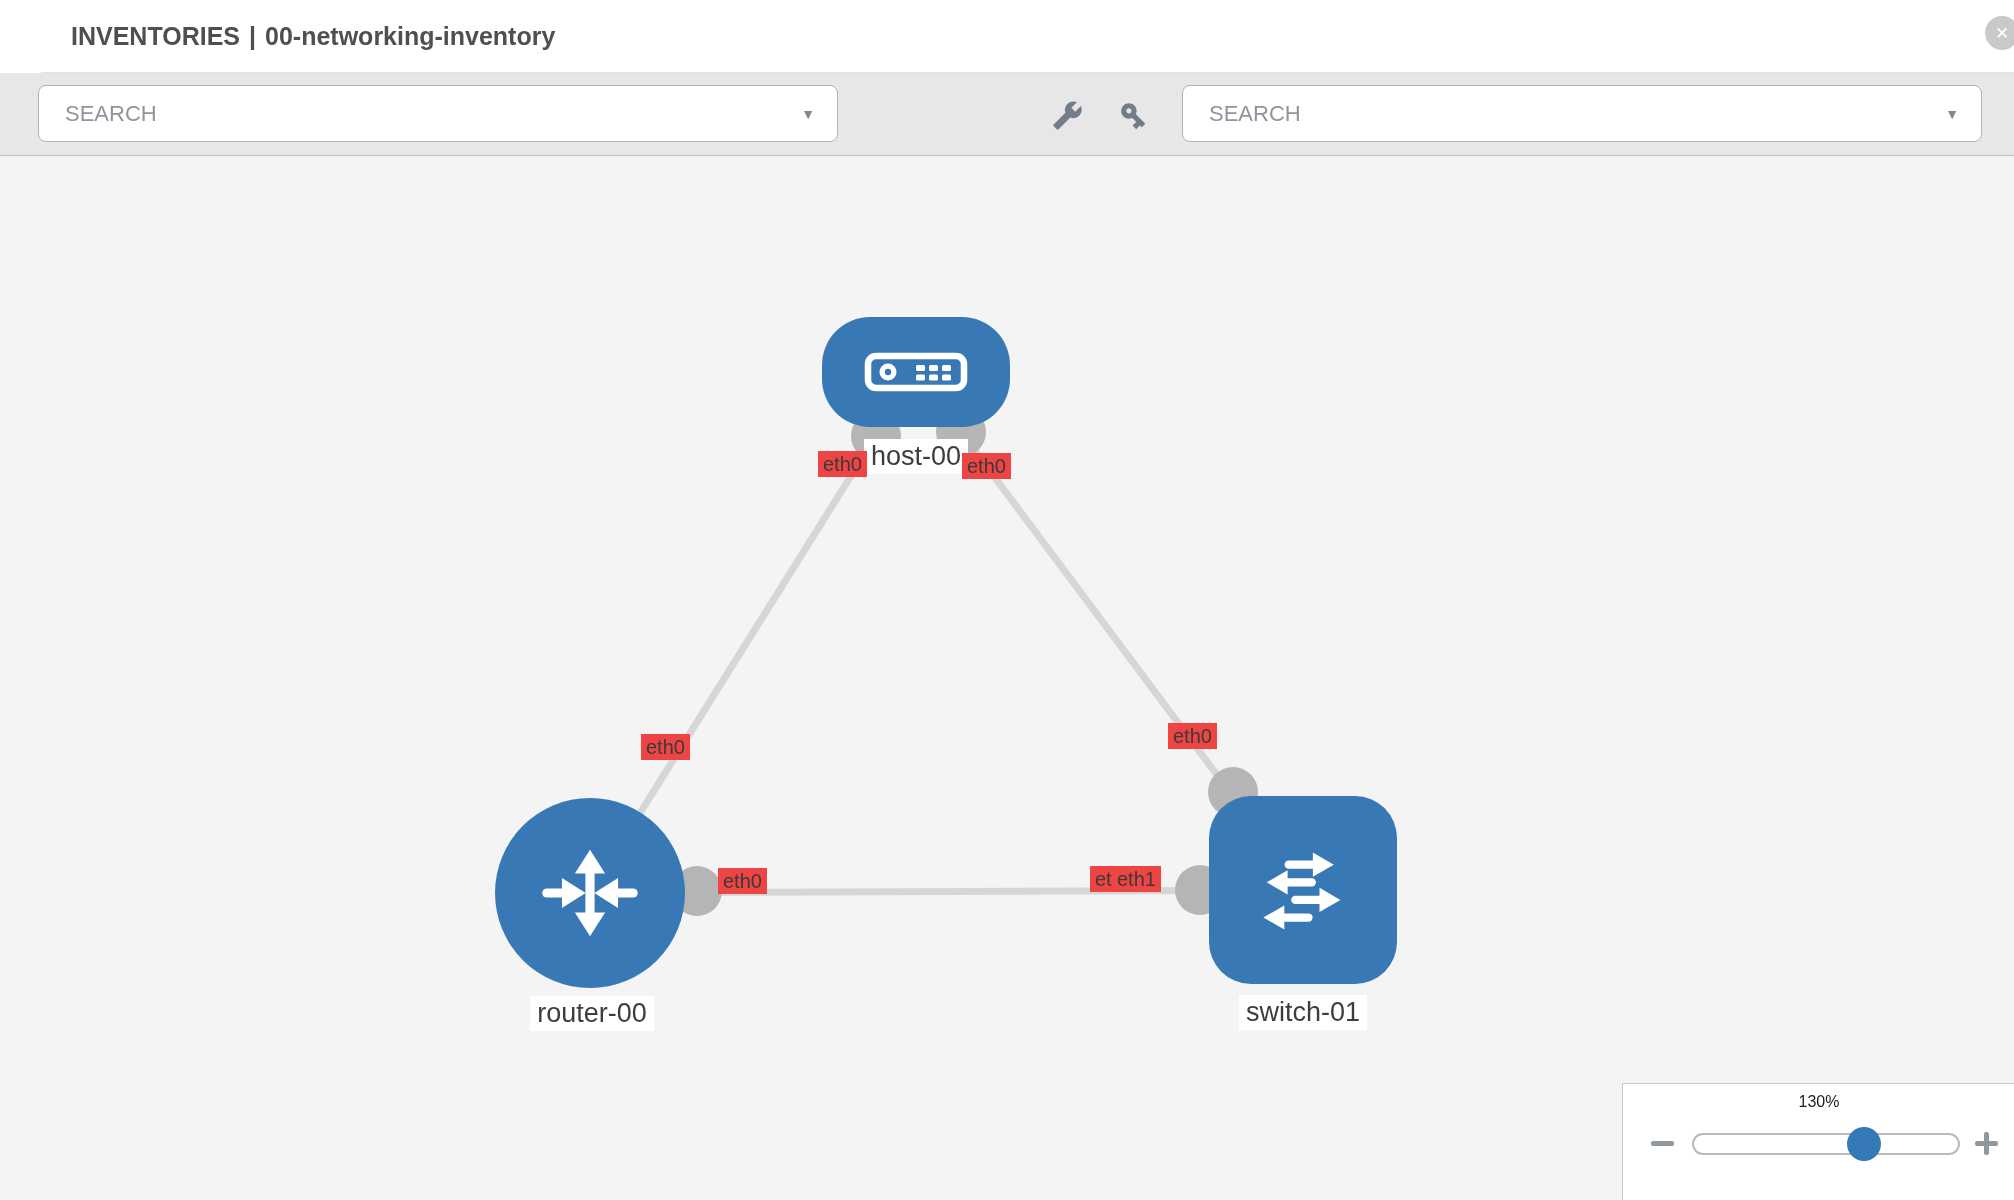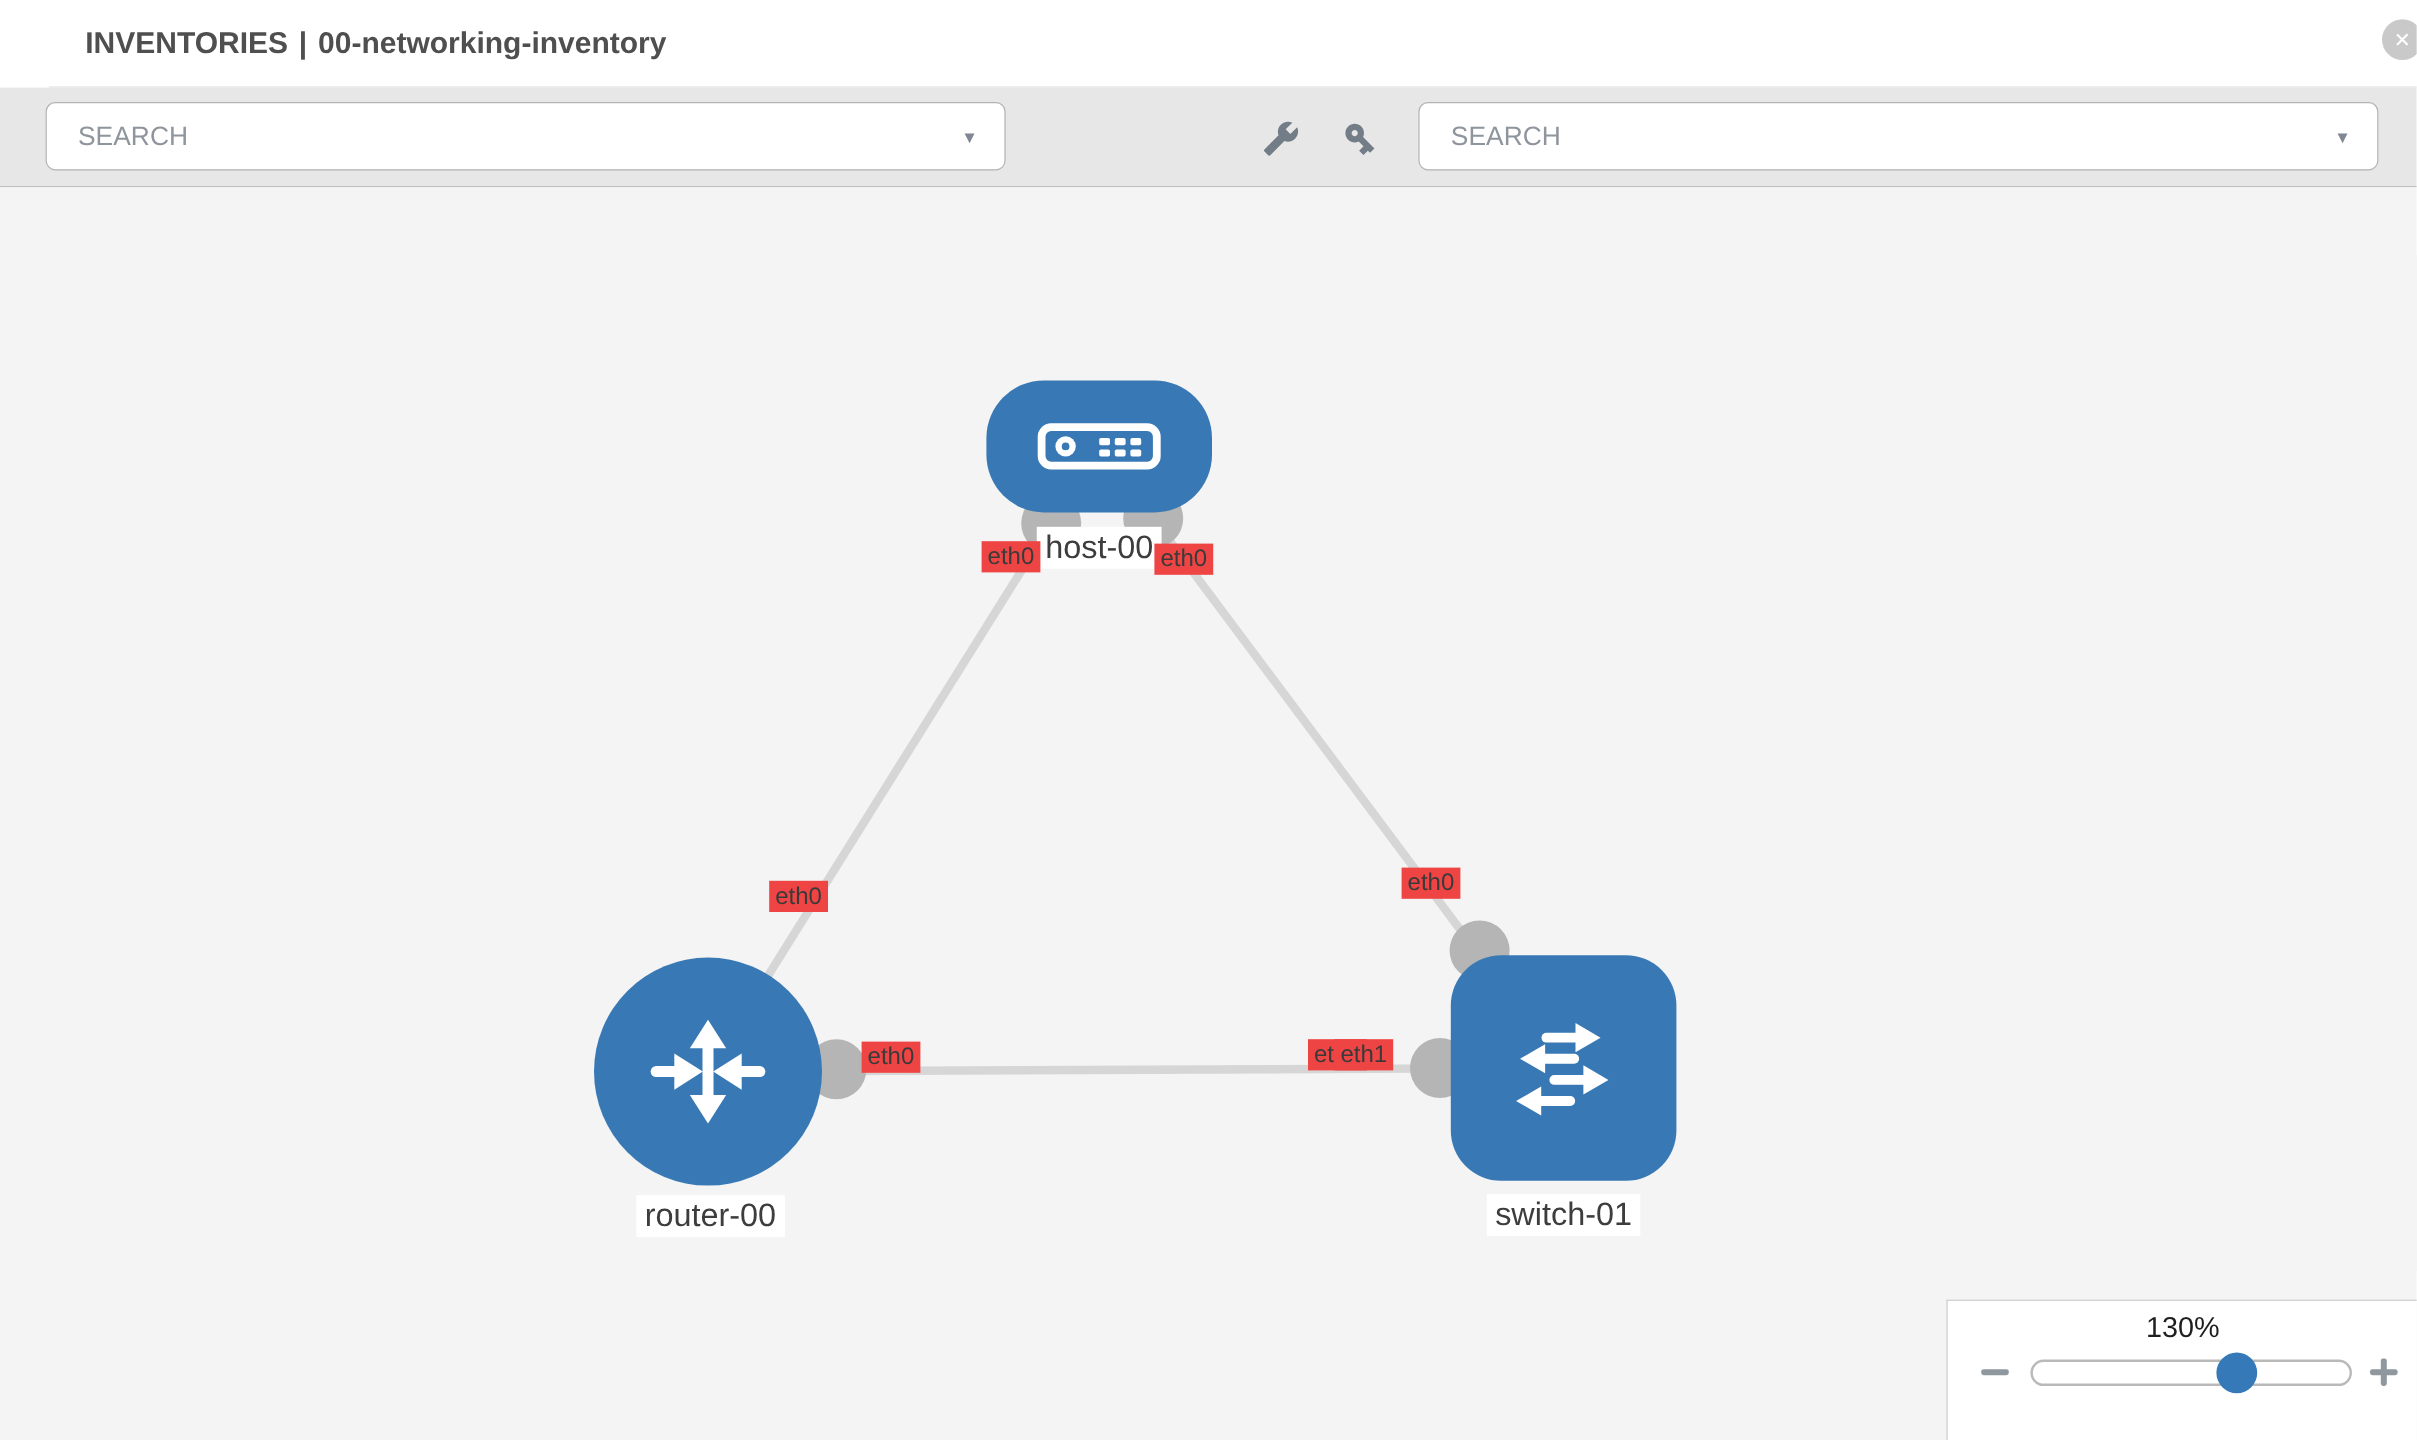--- a/index.html
+++ b/index.html
@@ -39,21 +39,21 @@
   .node-switch{left:1209px;top:640px;width:188px;height:188px;border-radius:42px;}
   .nlabel{position:absolute;z-index:4;background:#fff;color:#3d3d3d;font-size:27px;
           line-height:1.15;padding:2px 7px;transform:translateX(-50%);white-space:nowrap;}
   .elabel{position:absolute;z-index:4;background:#ef4444;color:#3a3a3a;font-size:20px;
           line-height:1.1;padding:2px 5px;white-space:nowrap;}
   .elabel.over{z-index:5;}
 
   
   .zoom-panel{position:absolute;left:1622px;top:927px;width:400px;height:130px;background:#fff;
               border:1px solid #c8c8c8;z-index:6;}
-  .zoom-level{width:392px;text-align:center;margin-top:9px;font-size:24px;color:#1e1e1e;}
+  .zoom-level{width:392px;text-align:center;margin-top:9px;font-size:16px;color:#1e1e1e;}
   .zoom-row{position:absolute;left:0;top:48px;width:392px;display:flex;align-items:center;
             padding-left:28px;}
   .zoom-minus{width:23px;height:5px;border-radius:2px;background:#8f979f;border:none;
               padding:0;cursor:pointer;margin-right:18px;flex:none;}
   .zoom-track{position:relative;width:268px;height:22px;border:2px solid #b9b9b9;border-radius:12px;
               background:#fff;flex:none;cursor:pointer;}
   .zoom-handle{position:absolute;left:calc(64.5% - 17px);top:-8px;width:34px;height:34px;
                border-radius:50%;background:#3579b8;cursor:grab;}
   .zoom-plus{position:relative;width:23px;height:23px;border:none;background:transparent;
              padding:0;cursor:pointer;margin-left:15px;flex:none;}

